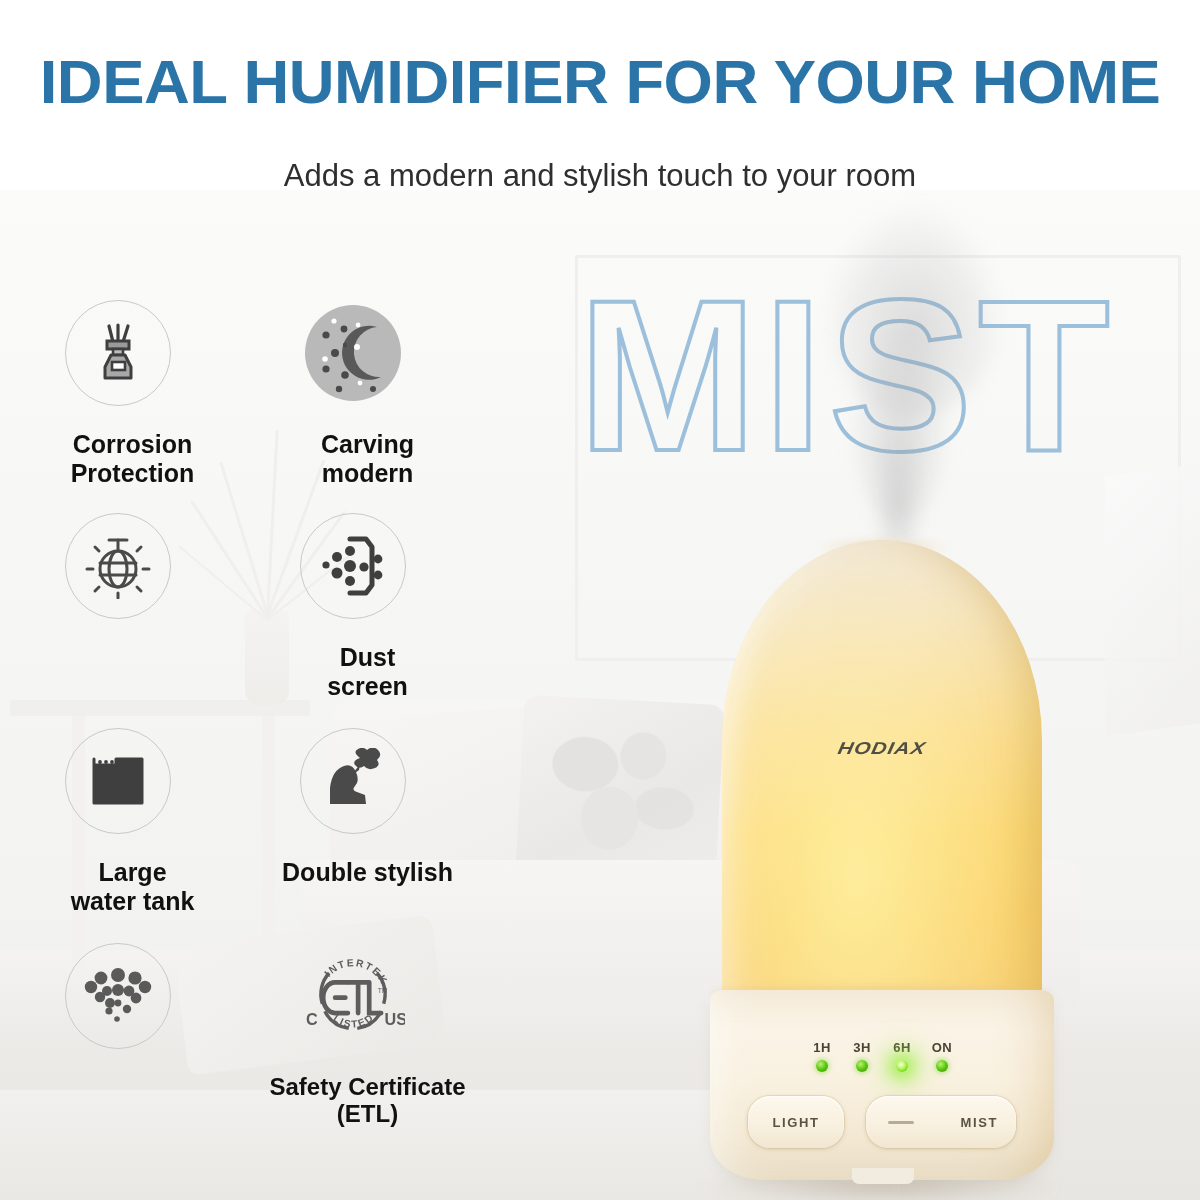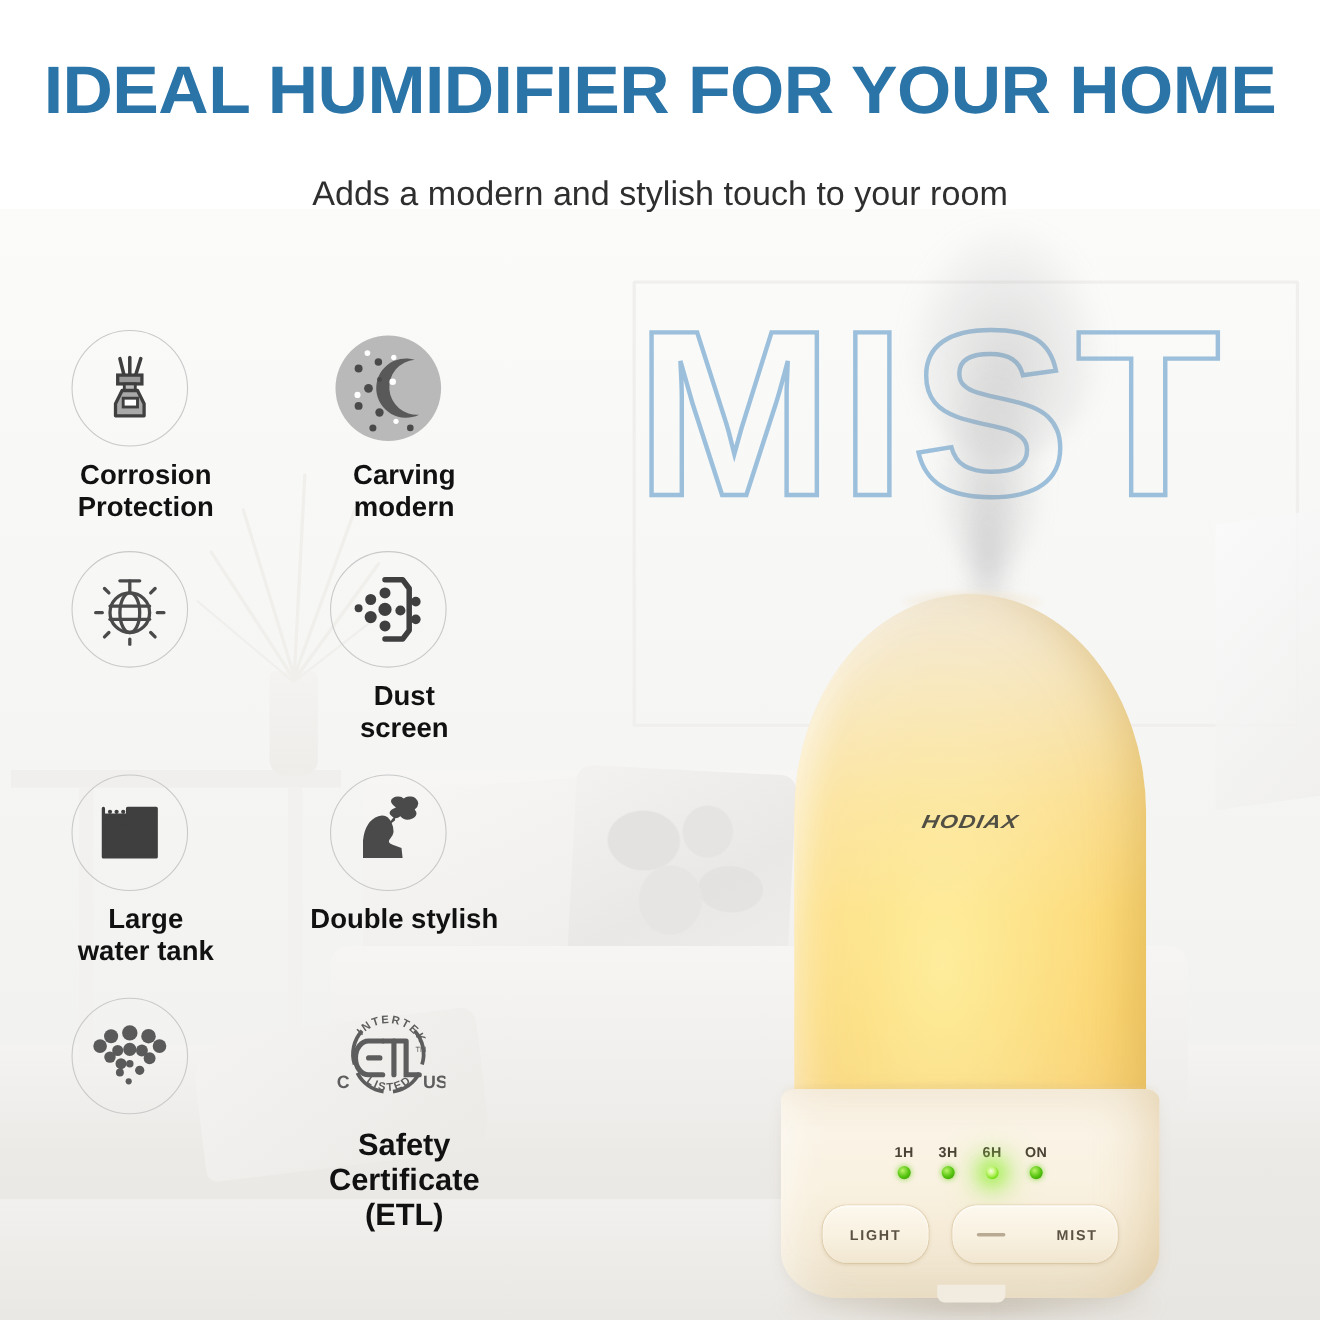--- a/index.html
+++ b/index.html
@@ -274,21 +274,21 @@
   .fcell { width: 235px; }
   .fcircle {
     width: 104px; height: 104px; border-radius: 50%;
     border: 1px solid #c9c9c9;
     display: flex; align-items: center; justify-content: center;
     margin: 0 auto;
     background: transparent;
   }
   .fcircle.filled { border-color: transparent; }
   .flabel {
-    margin-top: 12px;
+    margin-top: 24px;
     text-align: center;
     font-size: 25px;
     font-weight: 700;
     line-height: 1.14;
     color: #111;
     font-family: "Liberation Sans", sans-serif;
     padding-left: 30px;
   }
   .fcell-etl .fcircle { border-color: transparent; }
 </style>
@@ -549,21 +549,21 @@
             <text font-family="Liberation Sans, sans-serif" font-size="12" font-weight="700" fill="#5d5d5d" letter-spacing="2">
               <textPath href="#arcTop" startOffset="22%">INTERTEK</textPath>
             </text>
             <text font-family="Liberation Sans, sans-serif" font-size="12" font-weight="700" fill="#5d5d5d" letter-spacing="2">
               <textPath href="#arcBot" startOffset="26%">LISTED</textPath>
             </text>
             <text x="6" y="86" font-family="Liberation Sans, sans-serif" font-size="19" font-weight="700" fill="#5d5d5d">C</text>
             <text x="98" y="86" font-family="Liberation Sans, sans-serif" font-size="19" font-weight="700" fill="#5d5d5d">US</text>
           </svg>
         </div>
-        <div class="flabel" style="font-size:28px;">
+        <div class="flabel" style="font-size:24px;">
           <div>Safety Certificate</div>
           <div>(ETL)</div>
         </div>
       </div>
     </div>
 
   </div>
 </div>
 
 </body></html>

